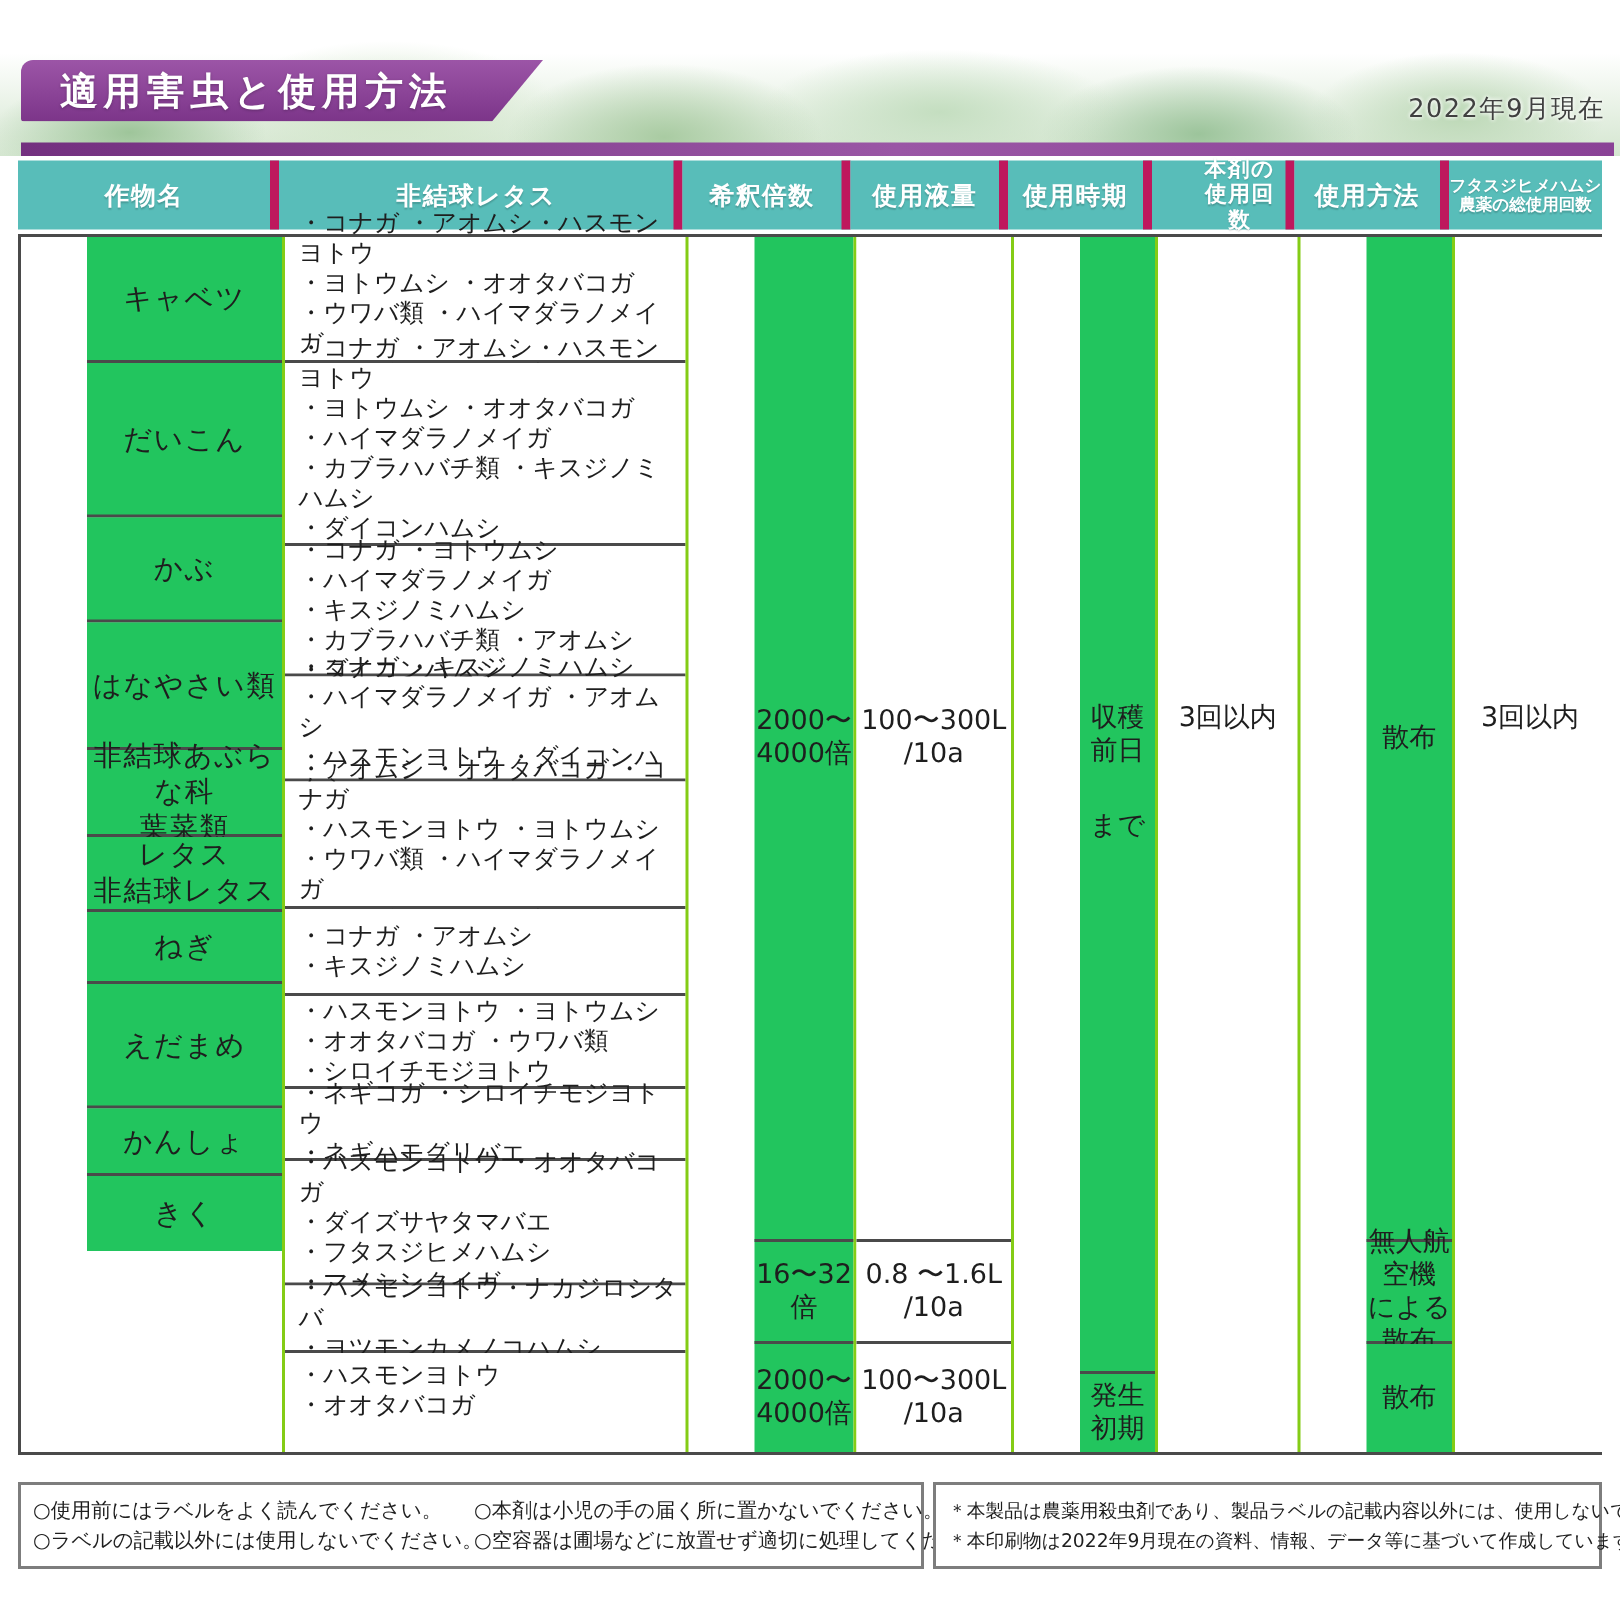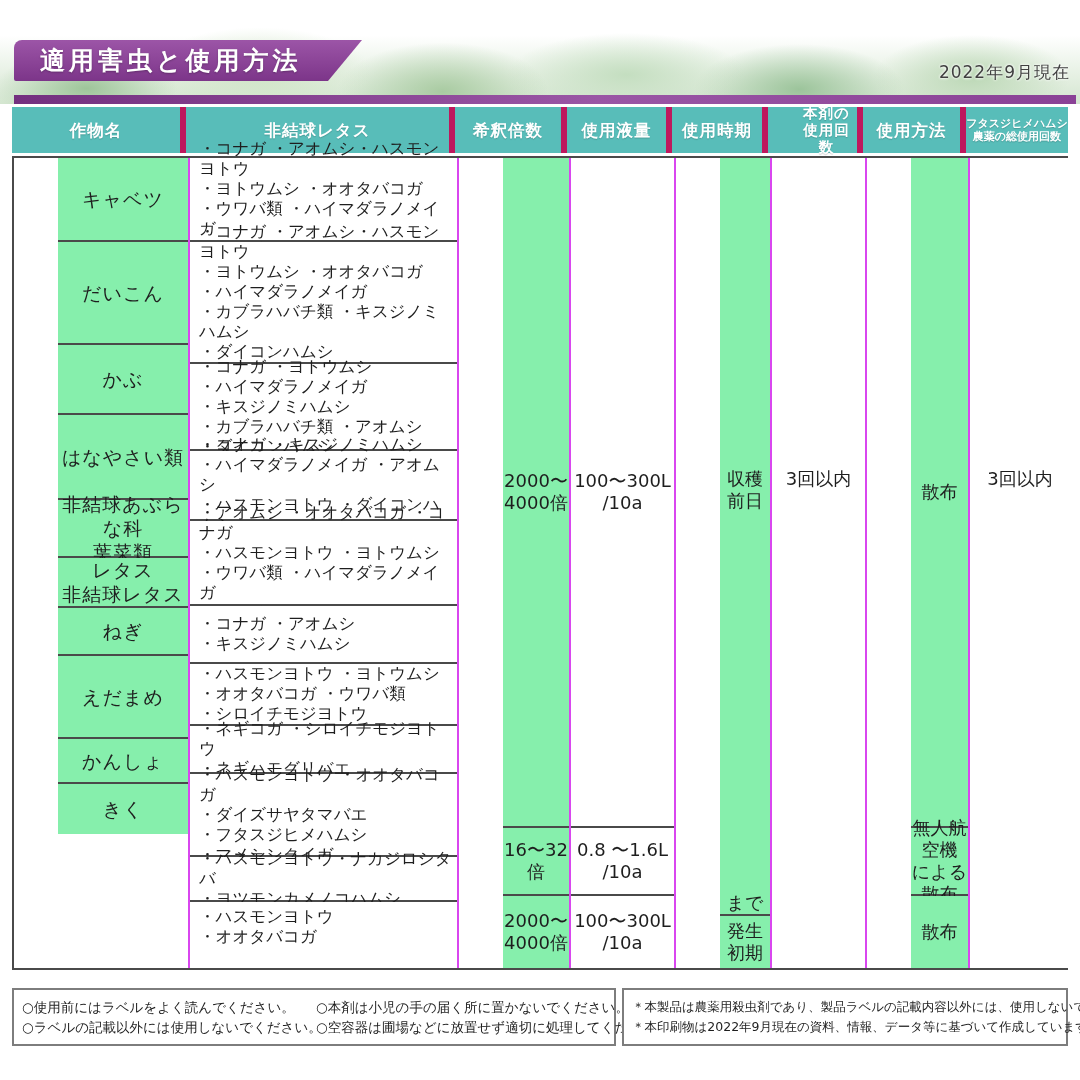--- a/index.html
+++ b/index.html
@@ -49,36 +49,36 @@
     background:#58bdb9;color:#fff;font-weight:bold;height:46px;box-sizing:border-box;
     display:flex;flex-direction:column;align-items:center;justify-content:center;
     font-size:16.5px;line-height:19px;text-align:center;letter-spacing:1px;
     border-right:6px solid #be185d;text-shadow:0 1px 1px rgba(0,0,0,.18);
   }
   .hdr-cell:last-child{border-right:none;}
   .hdr-cell.small{font-size:11px;line-height:13.5px;letter-spacing:0;}
   .hdr-cell.two{font-size:14.5px;line-height:17px;padding-left:28px;}
   .body-grid{margin-top:3px;border:2px solid #4a4a4a;box-sizing:border-box;}
   .col{display:flex;flex-direction:column;box-sizing:border-box;}
-  .col + .col{border-left:2px solid #d946ef;}
+  .col + .col{border-left:2px solid #84cc16;}
   .cell{
     box-sizing:border-box;display:flex;flex-direction:column;
     align-items:center;justify-content:center;text-align:center;
     border-bottom:2px solid #4a4a4a;
   }
   .cell:last-child{border-bottom:none;}
-  .pale{background:#86efac;margin-left:44px;}
+  .pale{background:#22c55e;margin-left:44px;}
   .white{background:#ffffff;}
   .crop-cell{font-size:19px;line-height:24px;letter-spacing:1px;}
   .pest-cell{
     align-items:flex-start;text-align:left;padding:2px 4px 2px 9px;
     font-size:16.5px;line-height:20px;letter-spacing:0;
   }
   .val-cell{font-size:18px;line-height:22px;}
-  .offset-top{justify-content:space-between;padding-top:310px;gap:28px;}
+  .offset-top{justify-content:flex-start;padding-top:310px;gap:28px;}
   
   .notes{position:absolute;left:12px;top:988px;width:1056px;display:flex;gap:6px;}
   .note-box{
     border:2px solid #7d7d7d;background:#fff;box-sizing:border-box;height:58px;
     display:flex;flex-direction:column;justify-content:center;padding:2px 8px;
   }
   .note-left{width:604px;}
   .note-right{width:446px;}
   .note-row{display:grid;grid-template-columns:294px 1fr;font-size:13.5px;line-height:20px;white-space:nowrap;}
   .note-line{font-size:12.5px;line-height:20px;white-space:nowrap;}

